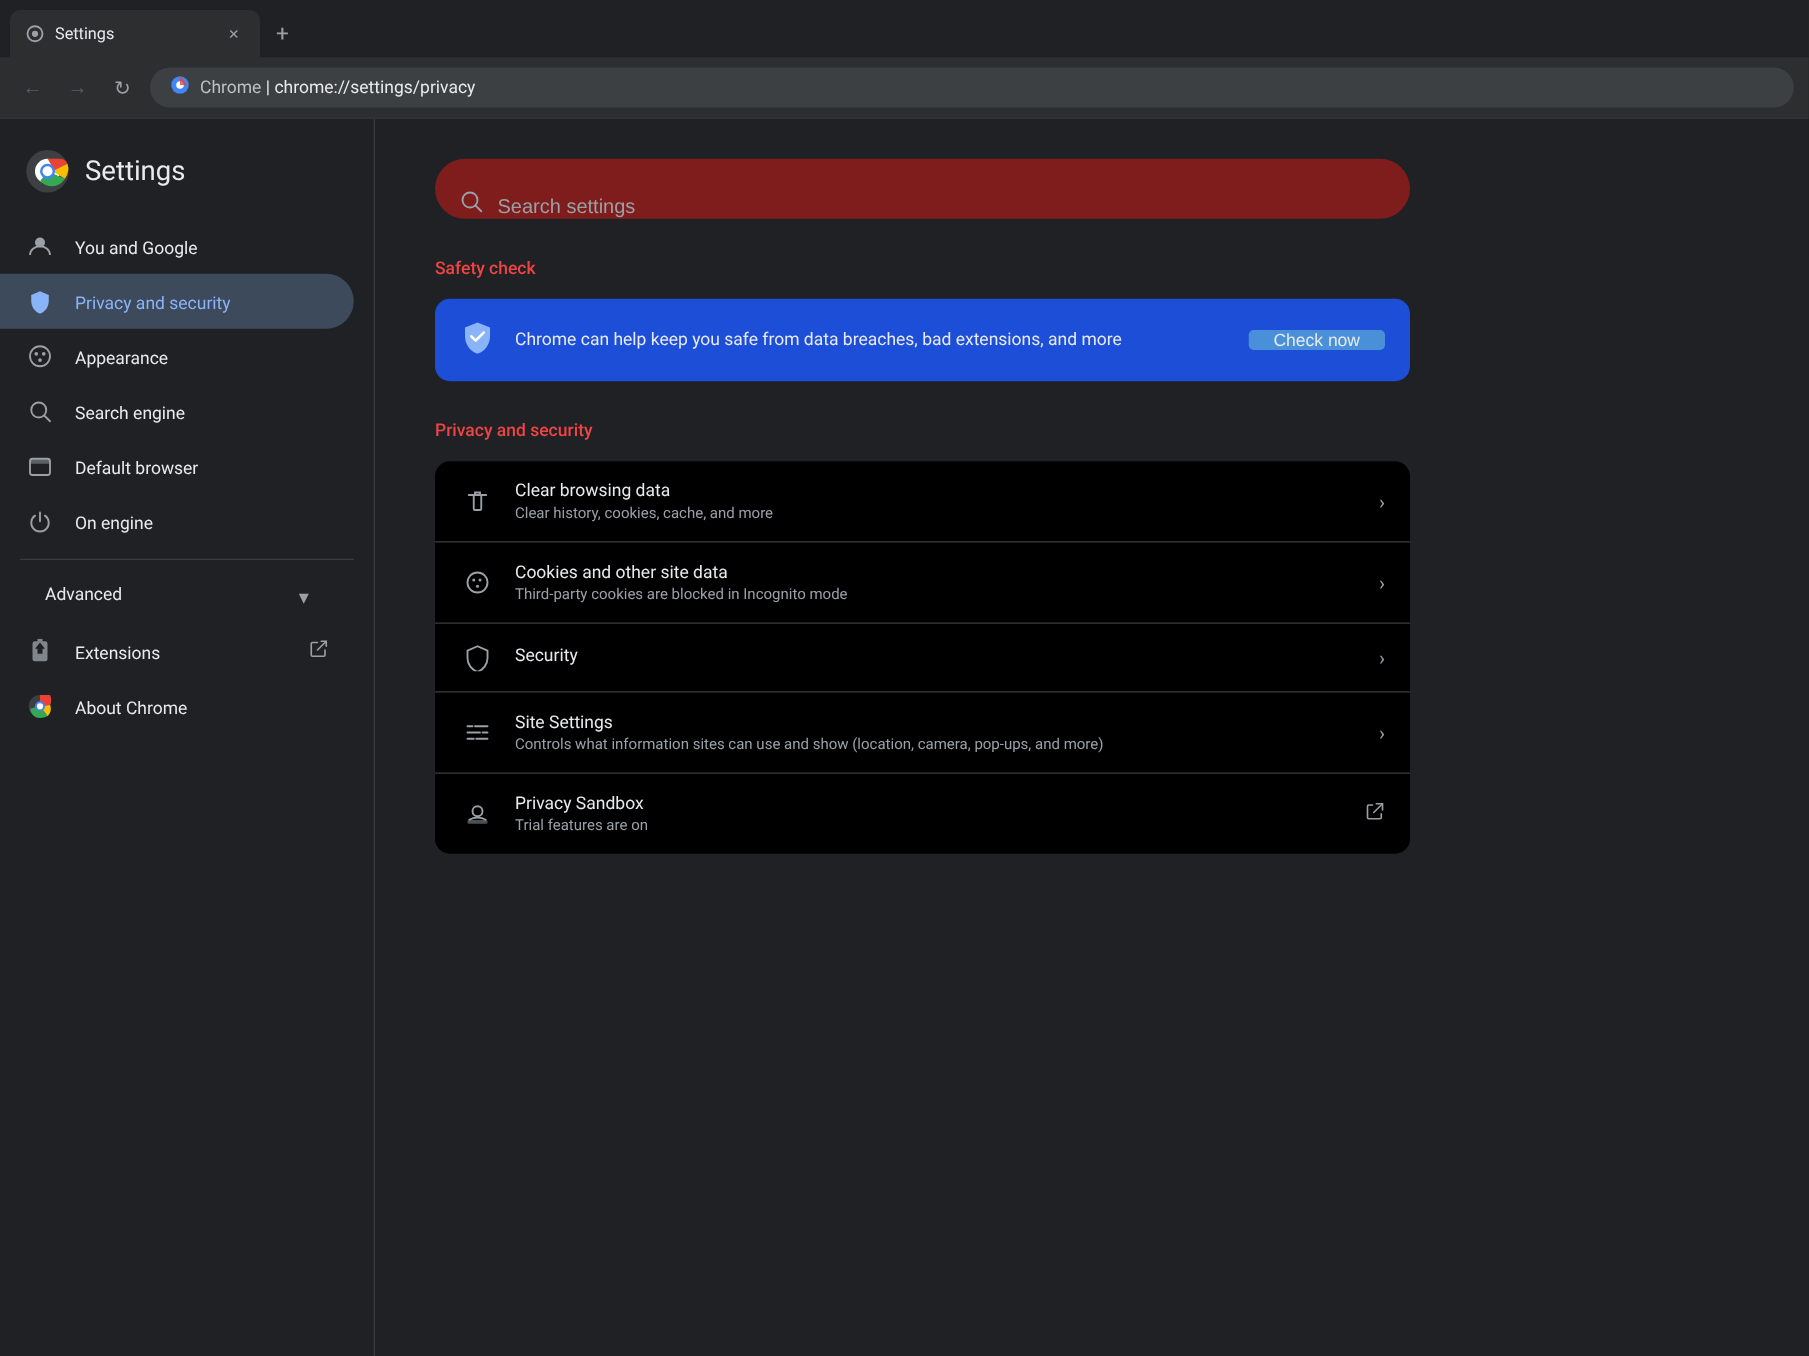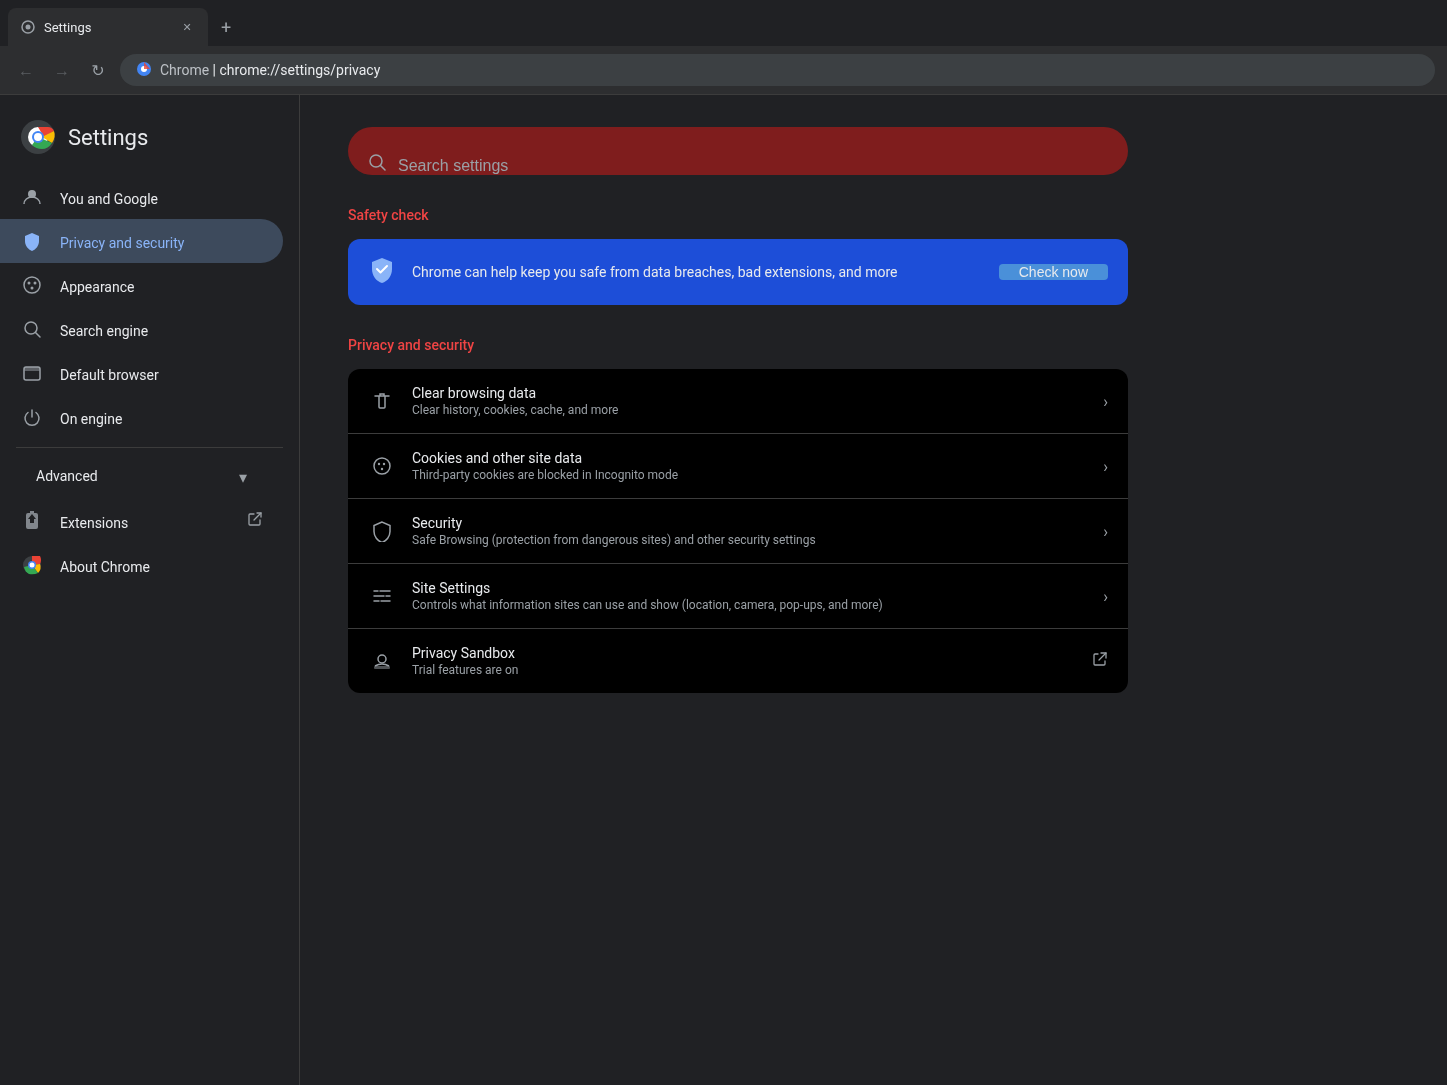--- a/index.html
+++ b/index.html
@@ -523,21 +523,20 @@
       </div>
 
       <div class="settings-list-item">
         <span class="settings-item-icon">
           <svg width="22" height="22" viewBox="0 0 22 22">
             <path d="M11 2L3 5.5v6c0 5 3.5 9.5 8 11 4.5-1.5 8-6 8-11v-6L11 2z" fill="none" stroke="#9aa0a6" stroke-width="1.5"></path>
           </svg>
         </span>
         <div class="settings-item-content">
           <div class="settings-item-title">Security</div>
-          <div class="settings-item-subtitle">Safe Browsing (protection from dangerous sites) and other security settings</div>
         </div>
         <span class="settings-item-arrow">›</span>
       </div>
 
       <div class="settings-list-item">
         <span class="settings-item-icon">
           <svg width="22" height="22" viewBox="0 0 22 22" fill="none">
             <line x1="3" y1="6" x2="7" y2="6" stroke="#9aa0a6" stroke-width="1.5" stroke-linecap="round"></line>
             <line x1="9" y1="6" x2="19" y2="6" stroke="#9aa0a6" stroke-width="1.5" stroke-linecap="round"></line>
             <line x1="3" y1="11" x2="13" y2="11" stroke="#9aa0a6" stroke-width="1.5" stroke-linecap="round"></line>

